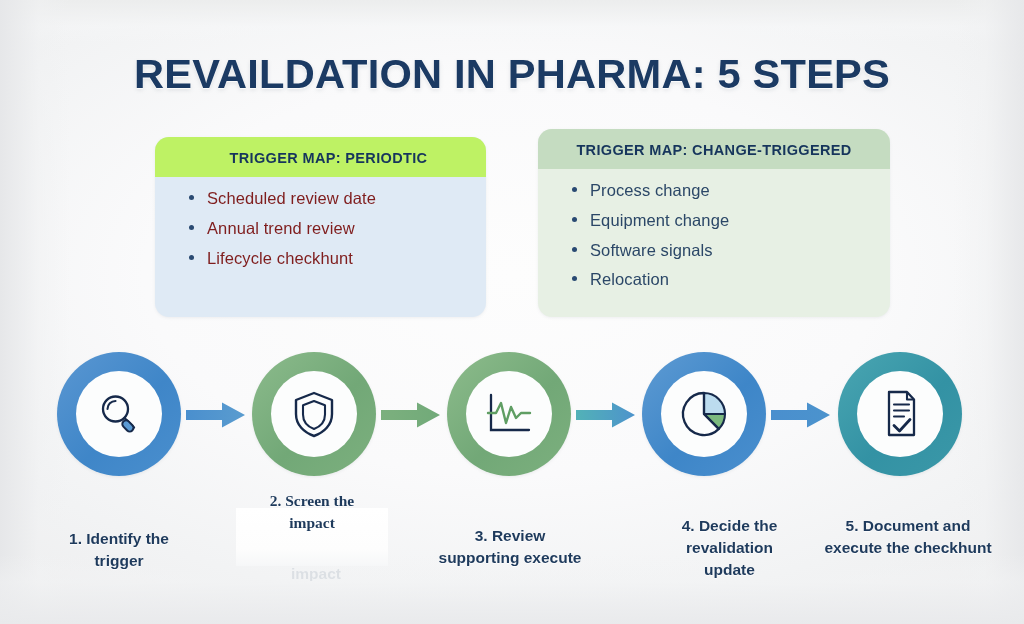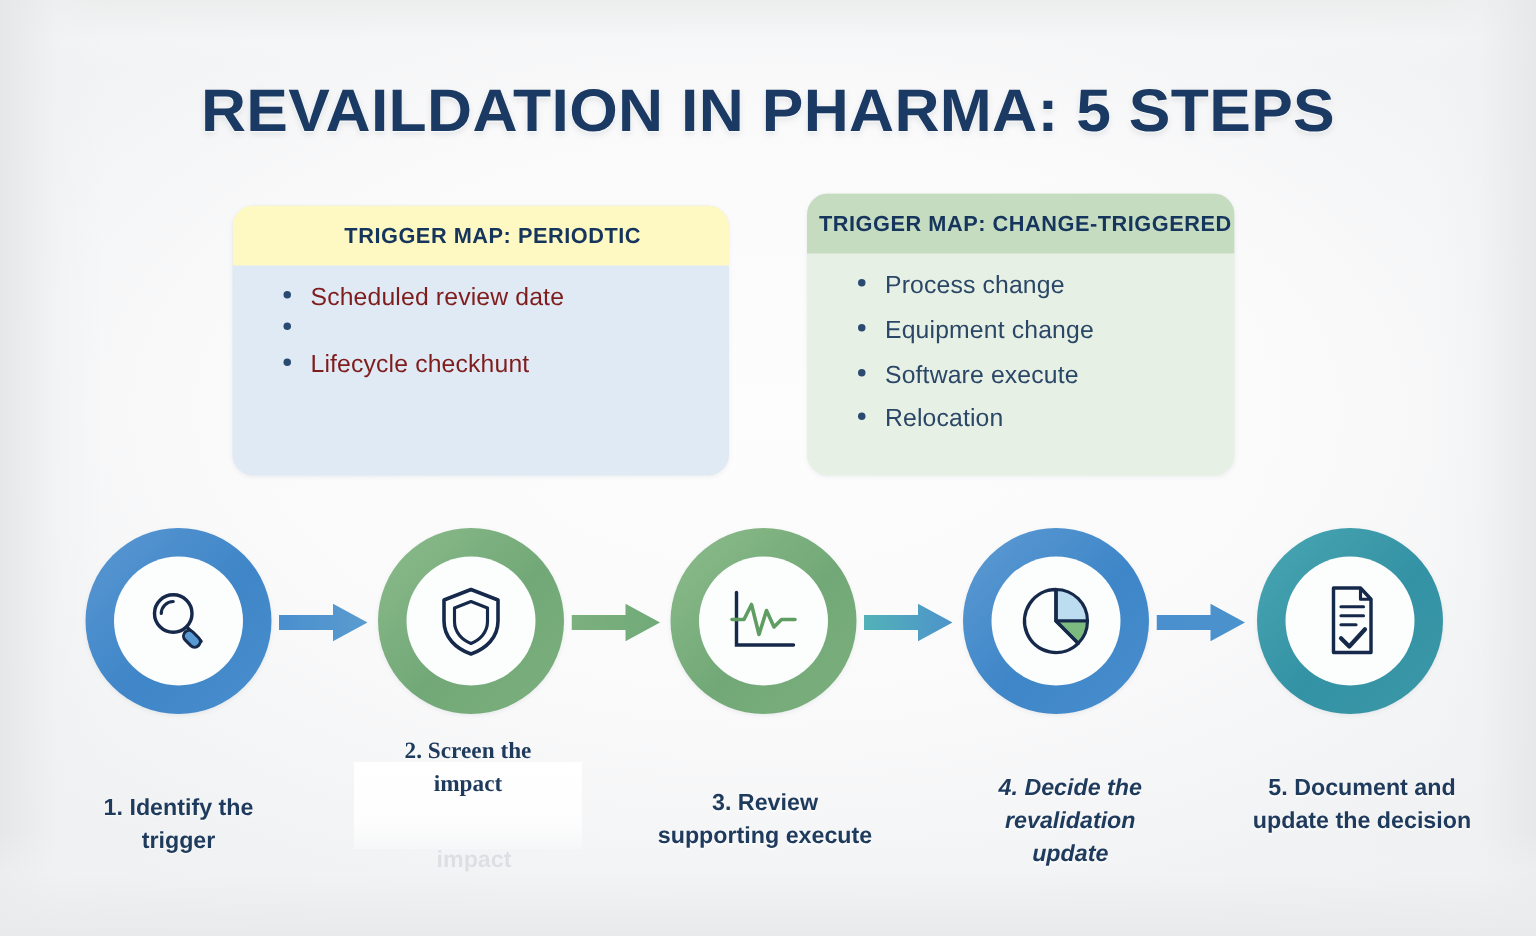--- a/index.html
+++ b/index.html
@@ -99,25 +99,25 @@
     font-size: 16.5px;
     color: #2b4767;
     line-height: 1.2;
     letter-spacing: 0.1px;
   }
 
   #card-periodic {
     left: 155px; top: 137px; width: 331px; height: 180px;
     background: #dfeaf5;
   }
-  #card-periodic .card-head { background: #fef9c3; padding-left: 24px; }
+  #card-periodic .card-head { background: #bef264; padding-left: 24px; }
   #card-periodic .bullet-text { color: #7f1d1d; }
 
   #card-change {
-    left: 538px; top: 129px; width: 285px; height: 188px;
+    left: 538px; top: 129px; width: 352px; height: 188px;
     background: #e7f0e4;
   }
   #card-change .card-head { background: #c5dcc1; }
   #card-change .bullet-text { color: #2b4767; }
 
   
   #flow {
     position: absolute;
     left: 0; top: 352px;
     width: 1024px; height: 130px;
@@ -202,20 +202,21 @@
 
   <div class="card" id="card-periodic">
     <div class="card-head">TRIGGER MAP: PERIODTIC</div>
     <div class="card-body">
       <div class="bullet-row">
         <span class="bullet-dot"></span>
         <span class="bullet-text">Scheduled review date</span>
       </div>
       <div class="bullet-row">
         <span class="bullet-dot"></span>
+        <span class="bullet-text">Annual trend review</span>
       </div>
       <div class="bullet-row">
         <span class="bullet-dot"></span>
         <span class="bullet-text">Lifecycle checkhunt</span>
       </div>
     </div>
   </div>
 
   <div class="card" id="card-change">
     <div class="card-head">TRIGGER MAP: CHANGE-TRIGGERED</div>
@@ -223,21 +224,21 @@
       <div class="bullet-row">
         <span class="bullet-dot"></span>
         <span class="bullet-text">Process change</span>
       </div>
       <div class="bullet-row">
         <span class="bullet-dot"></span>
         <span class="bullet-text">Equipment change</span>
       </div>
       <div class="bullet-row">
         <span class="bullet-dot"></span>
-        <span class="bullet-text">Software execute</span>
+        <span class="bullet-text">Software signals</span>
       </div>
       <div class="bullet-row">
         <span class="bullet-dot"></span>
         <span class="bullet-text">Relocation</span>
       </div>
     </div>
   </div>
 
   <div id="flow">
 
@@ -366,24 +367,24 @@
   </div>
   <div id="caption-2-artifact">
     <span>impact</span>
   </div>
 
   <div class="caption" style="left:420px; top:525px; width:180px;">
     <div>3. Review</div>
     <div>supporting execute</div>
   </div>
 
-  <div class="caption" style="left:626px; top:515px; width:175px;font-style:italic;">
+  <div class="caption" style="left:642px; top:515px; width:175px;">
     <div>4. Decide the</div>
     <div>revalidation</div>
     <div>update</div>
   </div>
 
   <div class="caption" style="left:808px; top:515px; width:200px;">
     <div>5. Document and</div>
-    <div>update the decision</div>
+    <div>execute the checkhunt</div>
   </div>
 
 </div>
 
 </body></html>

